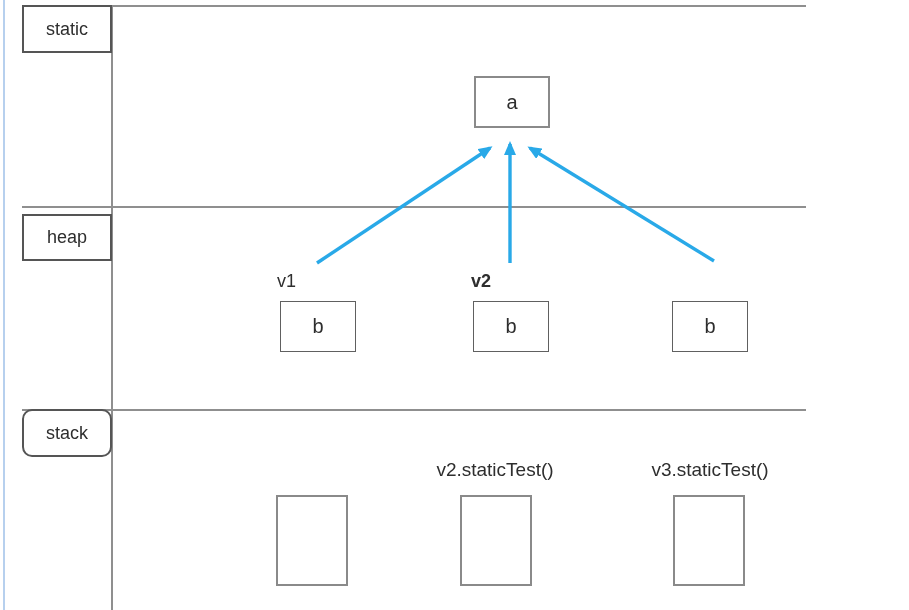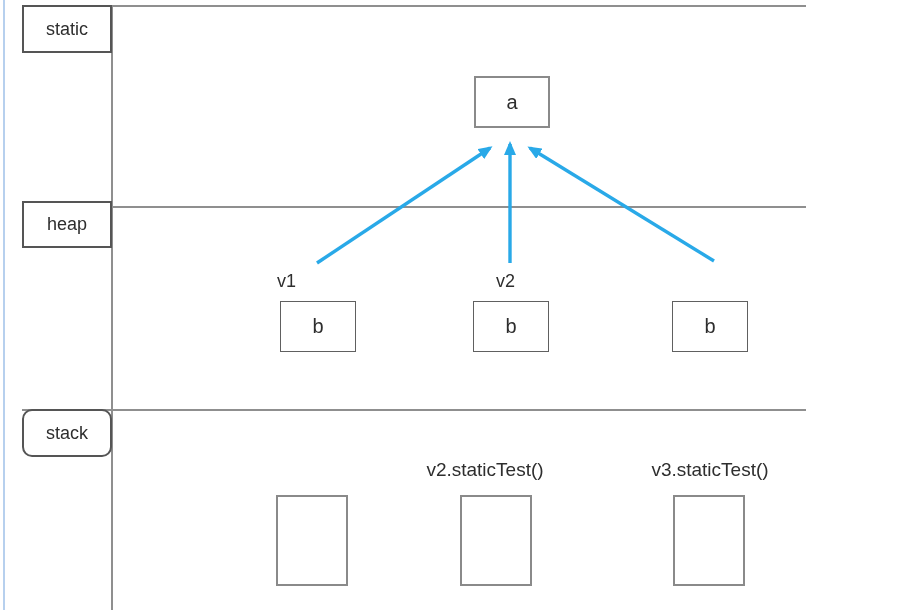--- a/index.html
+++ b/index.html
@@ -12,44 +12,44 @@
   .hline.top{top:5px;}
   .hline.heap{top:206px;}
   .hline.stack{top:409px;}
   .vline{position:absolute;left:111px;top:5px;width:0;height:605px;border-left:2px solid #8f8f8f;}
   .region-label{
     position:absolute;left:22px;width:90px;background:#ffffff;
     border:2px solid #555555;box-sizing:border-box;
     display:flex;align-items:center;justify-content:center;font-size:18px;
   }
   .region-label.static{top:5px;height:48px;}
-  .region-label.heap{top:201px;height:47px;}
+  .region-label.heap{top:214px;height:47px;}
   .region-label.stack{top:409px;height:48px;border-radius:10px;}
   .cell-box{
     position:absolute;background:#ffffff;border:2px solid #8a8a8a;box-sizing:border-box;
     display:flex;align-items:center;justify-content:center;font-size:20px;
   }
   .box-a{left:474px;top:76px;width:76px;height:52px;}
   .box-b{border:1.5px solid #606060;width:76px;height:51px;top:301px;}
   .box-b.b1{left:280px;}
   .box-b.b2{left:473px;}
   .box-b.b3{left:672px;}
   .ref-label{
     position:absolute;top:269px;width:80px;height:24px;line-height:24px;
     text-align:left;font-size:18px;
   }
   .ref-label.v1{left:277px;}
-  .ref-label.v2{left:496px;}
+  .ref-label.v2{left:471px;font-weight:bold;}
   .ref-label.v3{left:676px;margin-top:42px;}
   .frame-label{
     position:absolute;top:458px;width:170px;height:24px;line-height:24px;
     text-align:center;font-size:19px;
   }
   .frame-label.f1{left:226px;}
-  .frame-label.f2{left:400px;}
+  .frame-label.f2{left:410px;}
   .frame-label.f3{left:625px;}
   .frame-box{
     position:absolute;top:495px;width:72px;height:91px;background:#ffffff;
     border:2px solid #8a8a8a;box-sizing:border-box;
   }
   .frame-box.f1{left:276px;}
   .frame-box.f2{left:460px;}
   .frame-box.f3{left:673px;}
   #arrow-layer{position:absolute;left:0;top:0;width:909px;height:610px;pointer-events:none;}
 </style>

